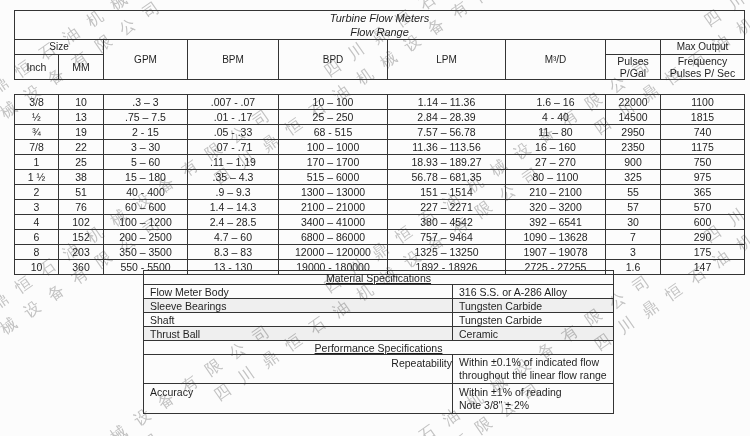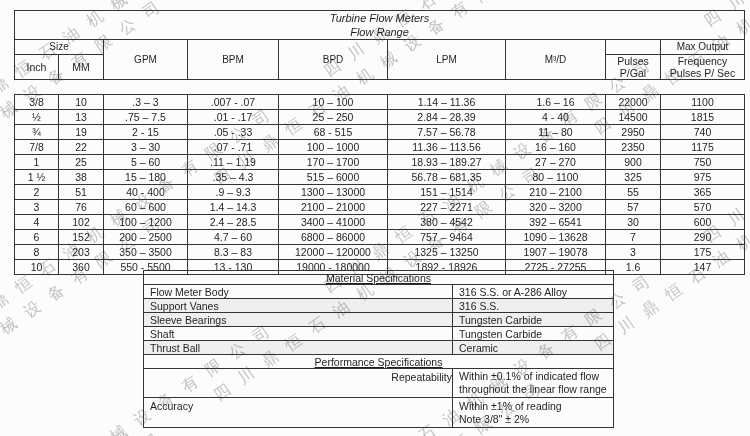--- a/index.html
+++ b/index.html
@@ -263,24 +263,20 @@
           <tr>
         <td colspan="2" class="sec-hdr">Material Specifications</td>
       </tr>
       </tbody>
         <tbody id="material-body">
           <tr>
             <td>Flow Meter Body</td>
             <td>316 S.S. or A-286 Alloy</td>
           </tr>
           <tr class="shaded">
-            <td>Support Vanes</td>
-            <td>316 S.S.</td>
-          </tr>
-          <tr class="shaded">
             <td>Sleeve Bearings</td>
             <td>Tungsten Carbide</td>
           </tr>
           <tr>
             <td>Shaft</td>
             <td>Tungsten Carbide</td>
           </tr>
           <tr class="shaded">
             <td>Thrust Ball</td>
             <td>Ceramic</td>

